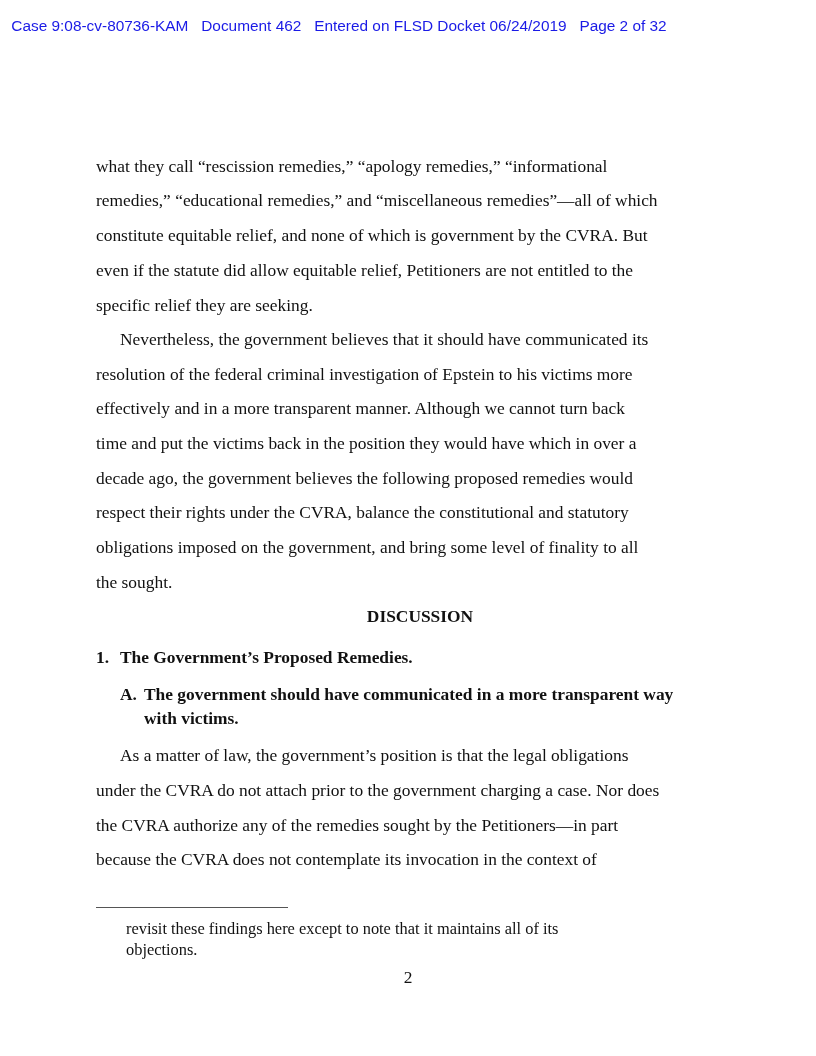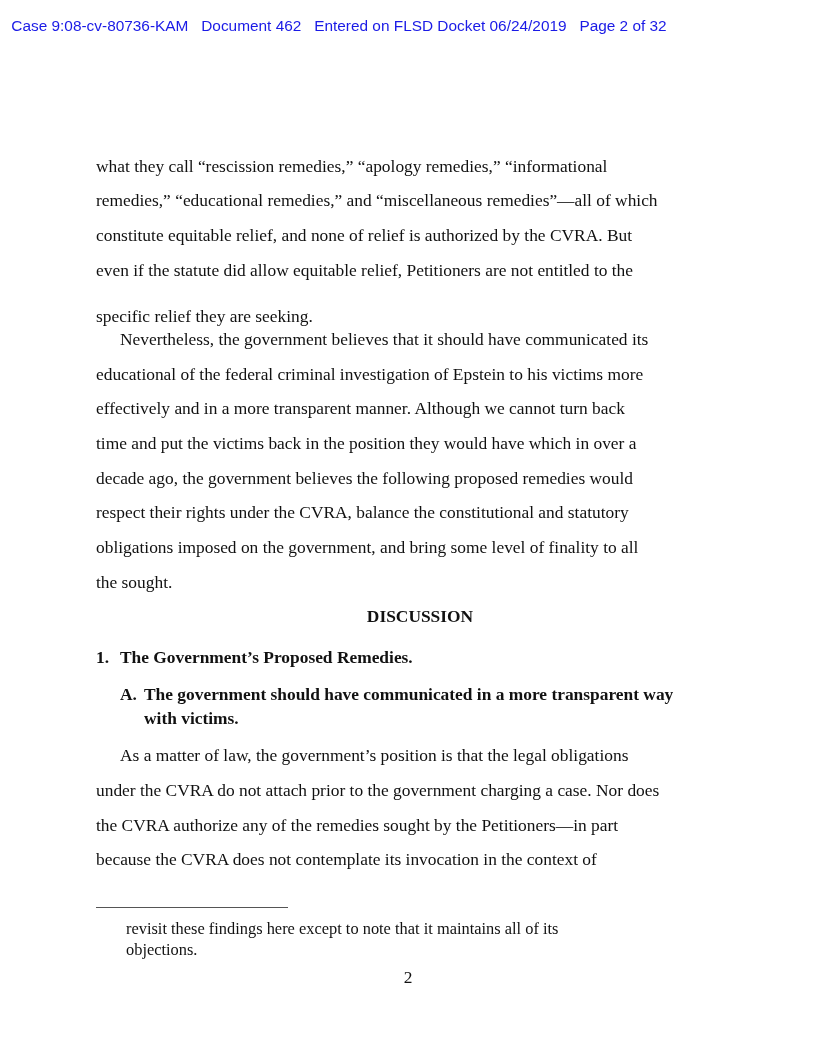--- a/index.html
+++ b/index.html
@@ -21,26 +21,26 @@
 </style>
 </head>
 <body>
 
 <div class="header">Case 9:08-cv-80736-KAM   Document 462   Entered on FLSD Docket 06/24/2019   Page 2 of 32</div>
 
 <div class="body-text">
 
   <div class="line" style="top:156px">what they call “rescission remedies,” “apology remedies,” “informational</div>
   <div class="line" style="top:190px">remedies,” “educational remedies,” and “miscellaneous remedies”—all of which</div>
-  <div class="line" style="top:225px">constitute equitable relief, and none of relief is authorized by the CVRA. But</div>
+  <div class="line" style="top:225px">constitute equitable relief, and none of which is government by the CVRA. But</div>
   <div class="line" style="top:260px">even if the statute did allow equitable relief, Petitioners are not entitled to the</div>
-  <div class="line" style="top:306px">specific relief they are seeking.</div>
+  <div class="line" style="top:295px">specific relief they are seeking.</div>
 
   <div class="line indent" style="top:329px">Nevertheless, the government believes that it should have communicated its</div>
-  <div class="line" style="top:364px">educational of the federal criminal investigation of Epstein to his victims more</div>
+  <div class="line" style="top:364px">resolution of the federal criminal investigation of Epstein to his victims more</div>
   <div class="line" style="top:398px">effectively and in a more transparent manner. Although we cannot turn back</div>
   <div class="line" style="top:433px">time and put the victims back in the position they would have which in over a</div>
   <div class="line" style="top:468px">decade ago, the government believes the following proposed remedies would</div>
   <div class="line" style="top:502px">respect their rights under the CVRA, balance the constitutional and statutory</div>
   <div class="line" style="top:537px">obligations imposed on the government, and bring some level of finality to all</div>
   <div class="line" style="top:572px">the sought.</div>
 
   <div class="center bold" style="top:606px">DISCUSSION</div>
 
   <div class="line bold" style="top:647px">1.</div>

